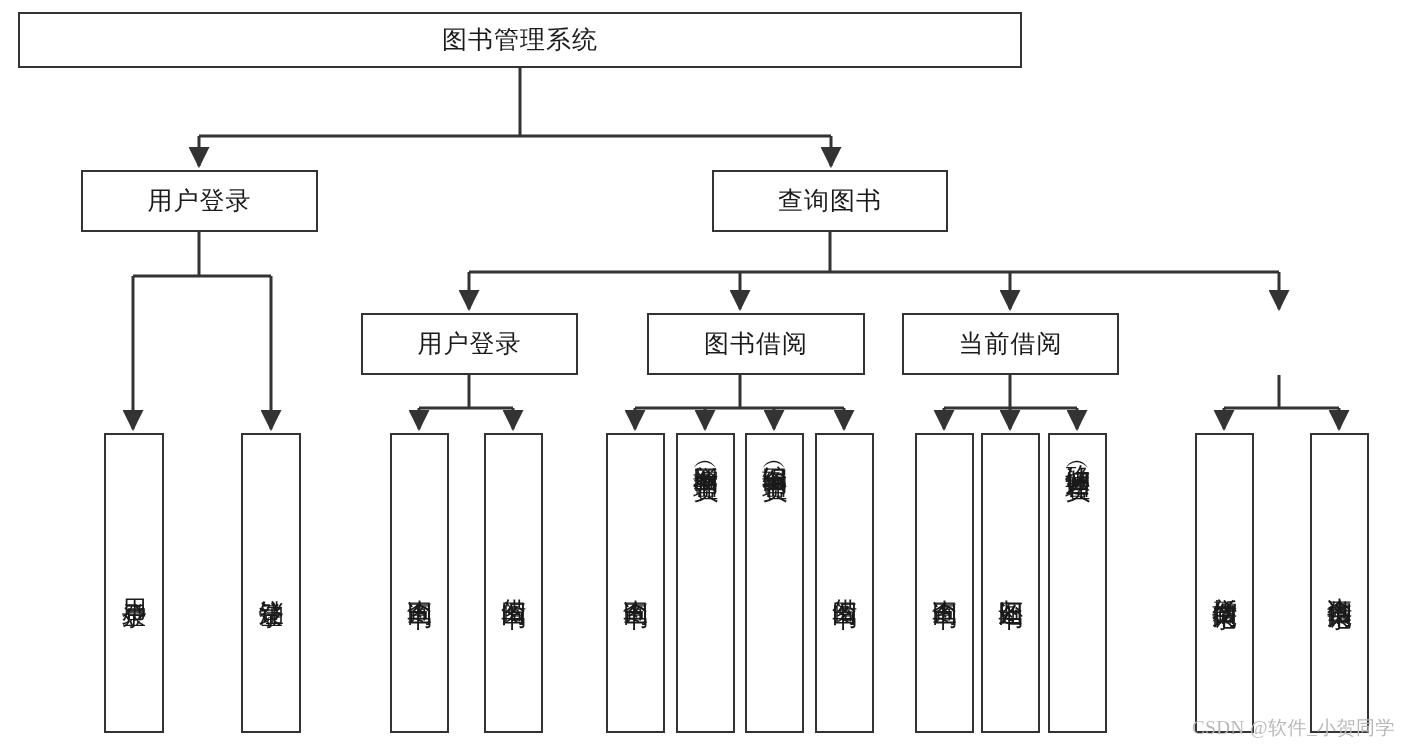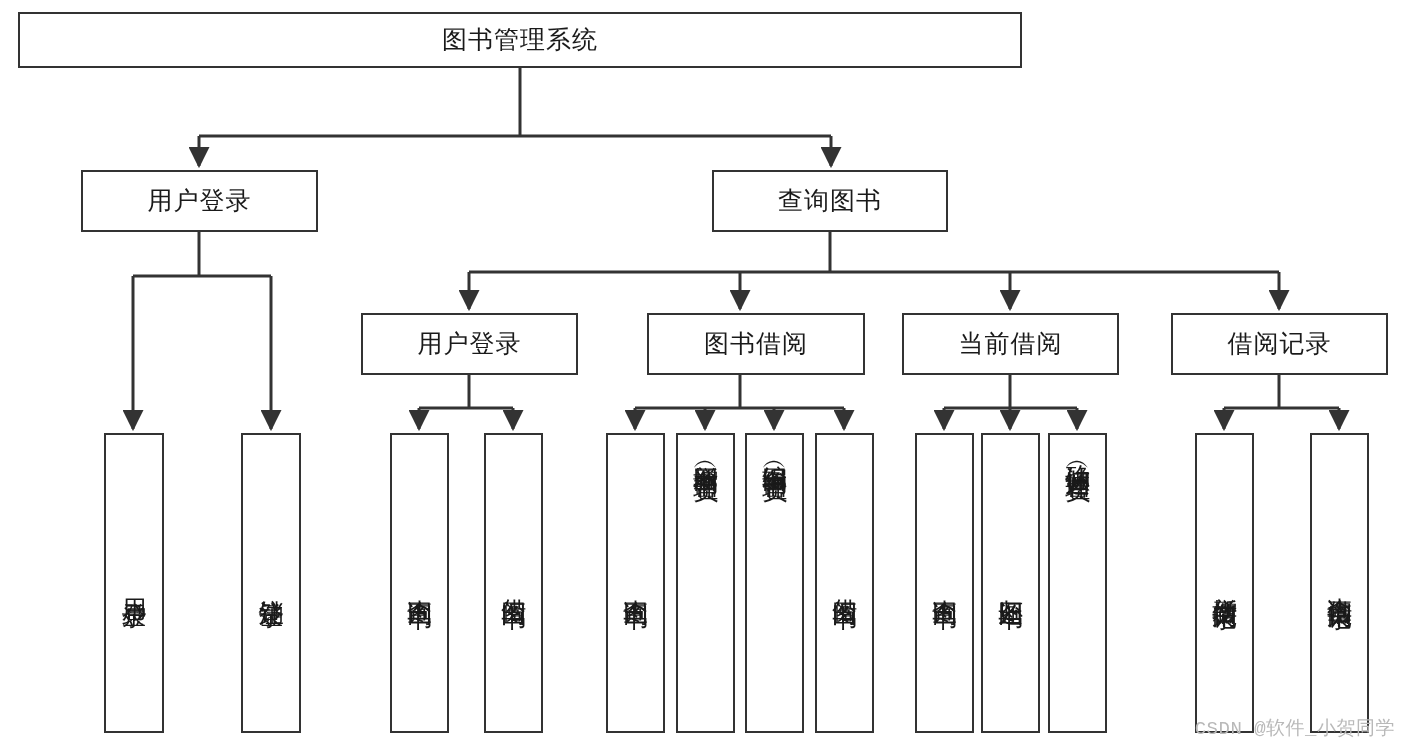--- a/index.html
+++ b/index.html
@@ -58,21 +58,21 @@
     padding-top: 0;
   }
   .watermark {
     position: absolute;
     right: 10px;
     bottom: 6px;
     font-size: 19px;
     color: #b9b9b9;
     letter-spacing: 0.5px;
     white-space: nowrap;
-    font-family: Liberation Mono, monospace;
+    font-family: Liberation Serif, serif;
   }
 </style>
 </head>
 <body>
 
 <div id="canvas">
 
   <svg id="edge-layer" viewBox="0 0 1405 747" xmlns="http://www.w3.org/2000/svg">
     <defs>
       <marker id="arrow" viewBox="0 0 10 10" refX="9" refY="5" markerWidth="7" markerHeight="7" orient="auto-start-reverse">
@@ -140,23 +140,20 @@
   </div>
 
   <div class="node node-h" style="left:631px; top:313px; width:218px; height:62px;margin-left:16px;">
     <span class="label">图书借阅</span>
   </div>
 
   <div class="node node-h" style="left:902px; top:313px; width:217px; height:62px;">
     <span class="label">当前借阅</span>
   </div>
 
-  <div class="node node-h" style="left:1171px; top:313px; width:217px; height:62px;">
-    <span class="label">借阅记录</span>
-  </div>
 
   <div class="node node-v v-center" style="left:104px; top:433px; width:60px; height:300px;">
     <span class="label">用户登录</span>
   </div>
 
   <div class="node node-v v-center" style="left:241px; top:433px; width:60px; height:300px;">
     <span class="label">注销登录</span>
   </div>
 
   <div class="node node-v v-center" style="left:390px; top:433px; width:59px; height:300px;">

